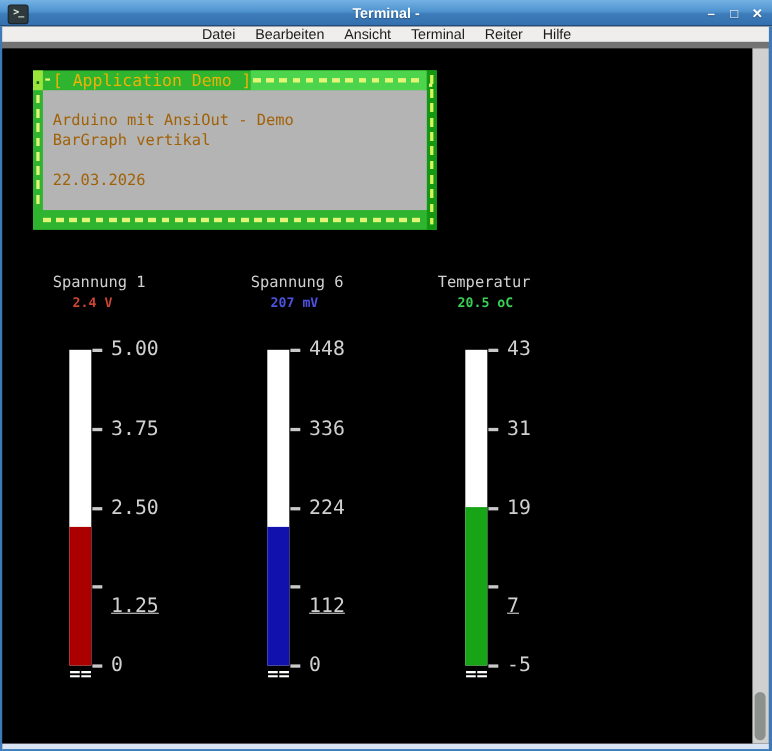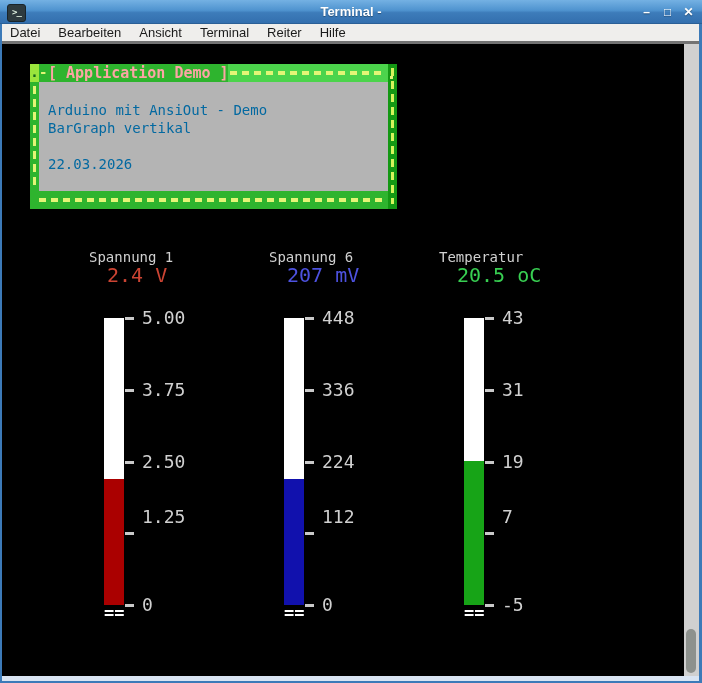--- a/index.html
+++ b/index.html
@@ -24,71 +24,71 @@
     text-shadow:0 1px 1px rgba(0,0,0,.35);
   }
   .win-controls{position:absolute;right:6px;top:0;height:24px;display:flex;align-items:center;gap:6px;}
   .win-btn{
     width:15px;height:16px;color:#fff;font-family:"Liberation Sans",sans-serif;
     font-size:12px;font-weight:bold;text-align:center;line-height:16px;cursor:default;
     text-shadow:0 1px 1px rgba(0,0,0,.35);
   }
   .menubar{
     position:absolute;left:0;top:24px;width:702px;height:20px;background:#efeeec;
-    border-bottom:3px solid #737373;box-sizing:border-box;display:flex;align-items:center;
-    font-family:"Liberation Sans",sans-serif;font-size:13px;color:#1b1b1b;
+    border-bottom:6px solid #737373;box-sizing:border-box;display:flex;align-items:center;
+    font-family:"Liberation Sans",sans-serif;font-size:13px;color:#1b1b1b;justify-content:center;
   }
   .menu-item{padding:0 9px;height:20px;line-height:20px;}
   .menu-item:first-child{margin-left:1px;}
   
   .border-left{position:absolute;left:0;top:24px;width:2px;height:659px;background:#3c7ab8;}
   .border-right{position:absolute;left:699px;top:24px;width:3px;height:659px;background:#3c7ab8;}
   .bottom-strip{position:absolute;left:2px;top:676px;width:697px;height:7px;background:#d9e4f2;border-bottom:2px solid #3c7ab8;box-sizing:border-box;}
   .scrollbar{position:absolute;left:684px;top:44px;width:15px;height:632px;background:#d0d0d0;}
   .scroll-thumb{position:absolute;left:2px;top:585px;width:10px;height:44px;background:#8d918d;border-radius:5px;}
   
   .term{position:absolute;left:2px;top:44px;width:682px;height:632px;background:#000;}
   
   .dlg-box{position:absolute;left:30px;top:64px;width:367px;height:145px;background:#2eb42e;}
   .dlg-top-bright{position:absolute;left:228px;top:64px;width:160px;height:18px;background:#4cd44c;}
   .dlg-right-col{position:absolute;left:388px;top:64px;width:9px;height:145px;background:#149814;}
   .dlg-corner-cell{position:absolute;left:30px;top:64px;width:9px;height:18px;background:#9ae53c;color:#14641c;font-size:14px;line-height:16px;text-align:center;font-weight:bold;}
   .dlg-prefix{position:absolute;left:39px;top:64px;height:18px;line-height:17px;color:#e3f576;font-size:14px;font-weight:bold;}
-  .dlg-title{position:absolute;left:48px;top:64px;width:182px;height:18px;line-height:18px;color:#fca5a5;font-size:15px;font-weight:bold;white-space:pre;}
+  .dlg-title{position:absolute;left:48px;top:64px;width:182px;height:18px;line-height:18px;color:#eab308;font-size:15px;font-weight:normal;white-space:pre;}
   .dash-h-top{position:absolute;left:230px;top:71px;width:156px;height:4px;
     background:repeating-linear-gradient(90deg,#e3f576 0 7px,transparent 7px 12px);}
   .dash-h-bottom{position:absolute;left:39px;top:198px;width:348px;height:4px;
     background:repeating-linear-gradient(90deg,#e3f576 0 7px,transparent 7px 12px);}
   .dash-v-left{position:absolute;left:33px;top:86px;width:3px;height:102px;
     background:repeating-linear-gradient(180deg,#e3f576 0 8px,transparent 8px 13px);}
   .dash-v-right{position:absolute;left:391px;top:68px;width:3px;height:136px;
     background:repeating-linear-gradient(180deg,#d7f45c 0 8px,transparent 8px 13px);}
   .dlg-corner-dot{position:absolute;left:390px;top:76px;width:3px;height:3px;background:#e3f576;}
   .dlg-gray{position:absolute;left:39px;top:82px;width:349px;height:109px;background:#b4b4b4;}
-  .dlg-line{position:absolute;left:48px;height:18px;line-height:18px;font-size:14px;color:#0369a1;white-space:pre;}
+  .dlg-line{position:absolute;left:48px;height:18px;line-height:18px;font-size:14px;color:#a16207;white-space:pre;}
   .dlg-line.l0{top:101px;}
   .dlg-line.l1{top:119px;}
   .dlg-line.l2{top:137px;}
   .dlg-line.l3{top:155px;}
   
-  .gauge{position:absolute;top:248px;width:160px;height:385px;margin-left:41px;}
+  .gauge{position:absolute;top:248px;width:160px;height:385px;}
   .gauge.g1{left:48px;}
   .gauge.g2{left:228px;}
   .gauge.g3{left:398px;}
   .g-title{position:absolute;left:0;top:0;width:94px;height:18px;line-height:18px;font-size:14px;color:#d0d0d0;white-space:pre;}
-  .g-value{position:absolute;left:18px;top:18px;height:18px;line-height:18px;font-size:20px;font-weight:normal;white-space:pre;}
+  .g-value{position:absolute;left:18px;top:18px;height:18px;line-height:18px;font-size:12px;font-weight:bold;white-space:pre;}
   .g-bar{position:absolute;top:70px;width:20px;height:287px;background:#fff;}
   .g1 .g-bar,.g2 .g-bar{left:15px;} .g3 .g-bar{left:25px;}
   .g-fill{position:absolute;left:0;bottom:0;width:100%;}
   .g-tick{position:absolute;width:9px;height:3px;background:#c9c9c9;}
   .g1 .g-tick,.g2 .g-tick{left:36px;} .g3 .g-tick{left:46px;}
   .g-tick.t0{top:69px;} .g-tick.t1{top:141px;} .g-tick.t2{top:213px;} .g-tick.t3{top:284px;} .g-tick.t4{top:356px;}
   .g-ticklabel{position:absolute;height:18px;line-height:18px;font-size:18px;color:#d0d0d0;white-space:pre;}
   .g1 .g-ticklabel,.g2 .g-ticklabel{left:53px;} .g3 .g-ticklabel{left:63px;}
-  .g-ticklabel.t0{top:61px;} .g-ticklabel.t1{top:133px;text-align:center;} .g-ticklabel.t2{top:205px;} .g-ticklabel.t3{top:260px;} .g-ticklabel.t4{top:348px;}
+  .g-ticklabel.t0{top:61px;} .g-ticklabel.t1{top:133px;text-align:center;} .g-ticklabel.t2{top:205px;} .g-ticklabel.t3{top:294px;text-decoration:underline;} .g-ticklabel.t4{top:348px;}
   .g-base{position:absolute;top:357px;height:16px;line-height:16px;font-size:17px;font-weight:bold;color:#fff;letter-spacing:0px;}
   .g1 .g-base,.g2 .g-base{left:15px;} .g3 .g-base{left:25px;}
 </style>
 </head>
 <body>
 
 <div class="titlebar">
   <div class="win-icon">&gt;_</div>
   <div class="win-title">Terminal -</div>
   <div class="win-controls">

